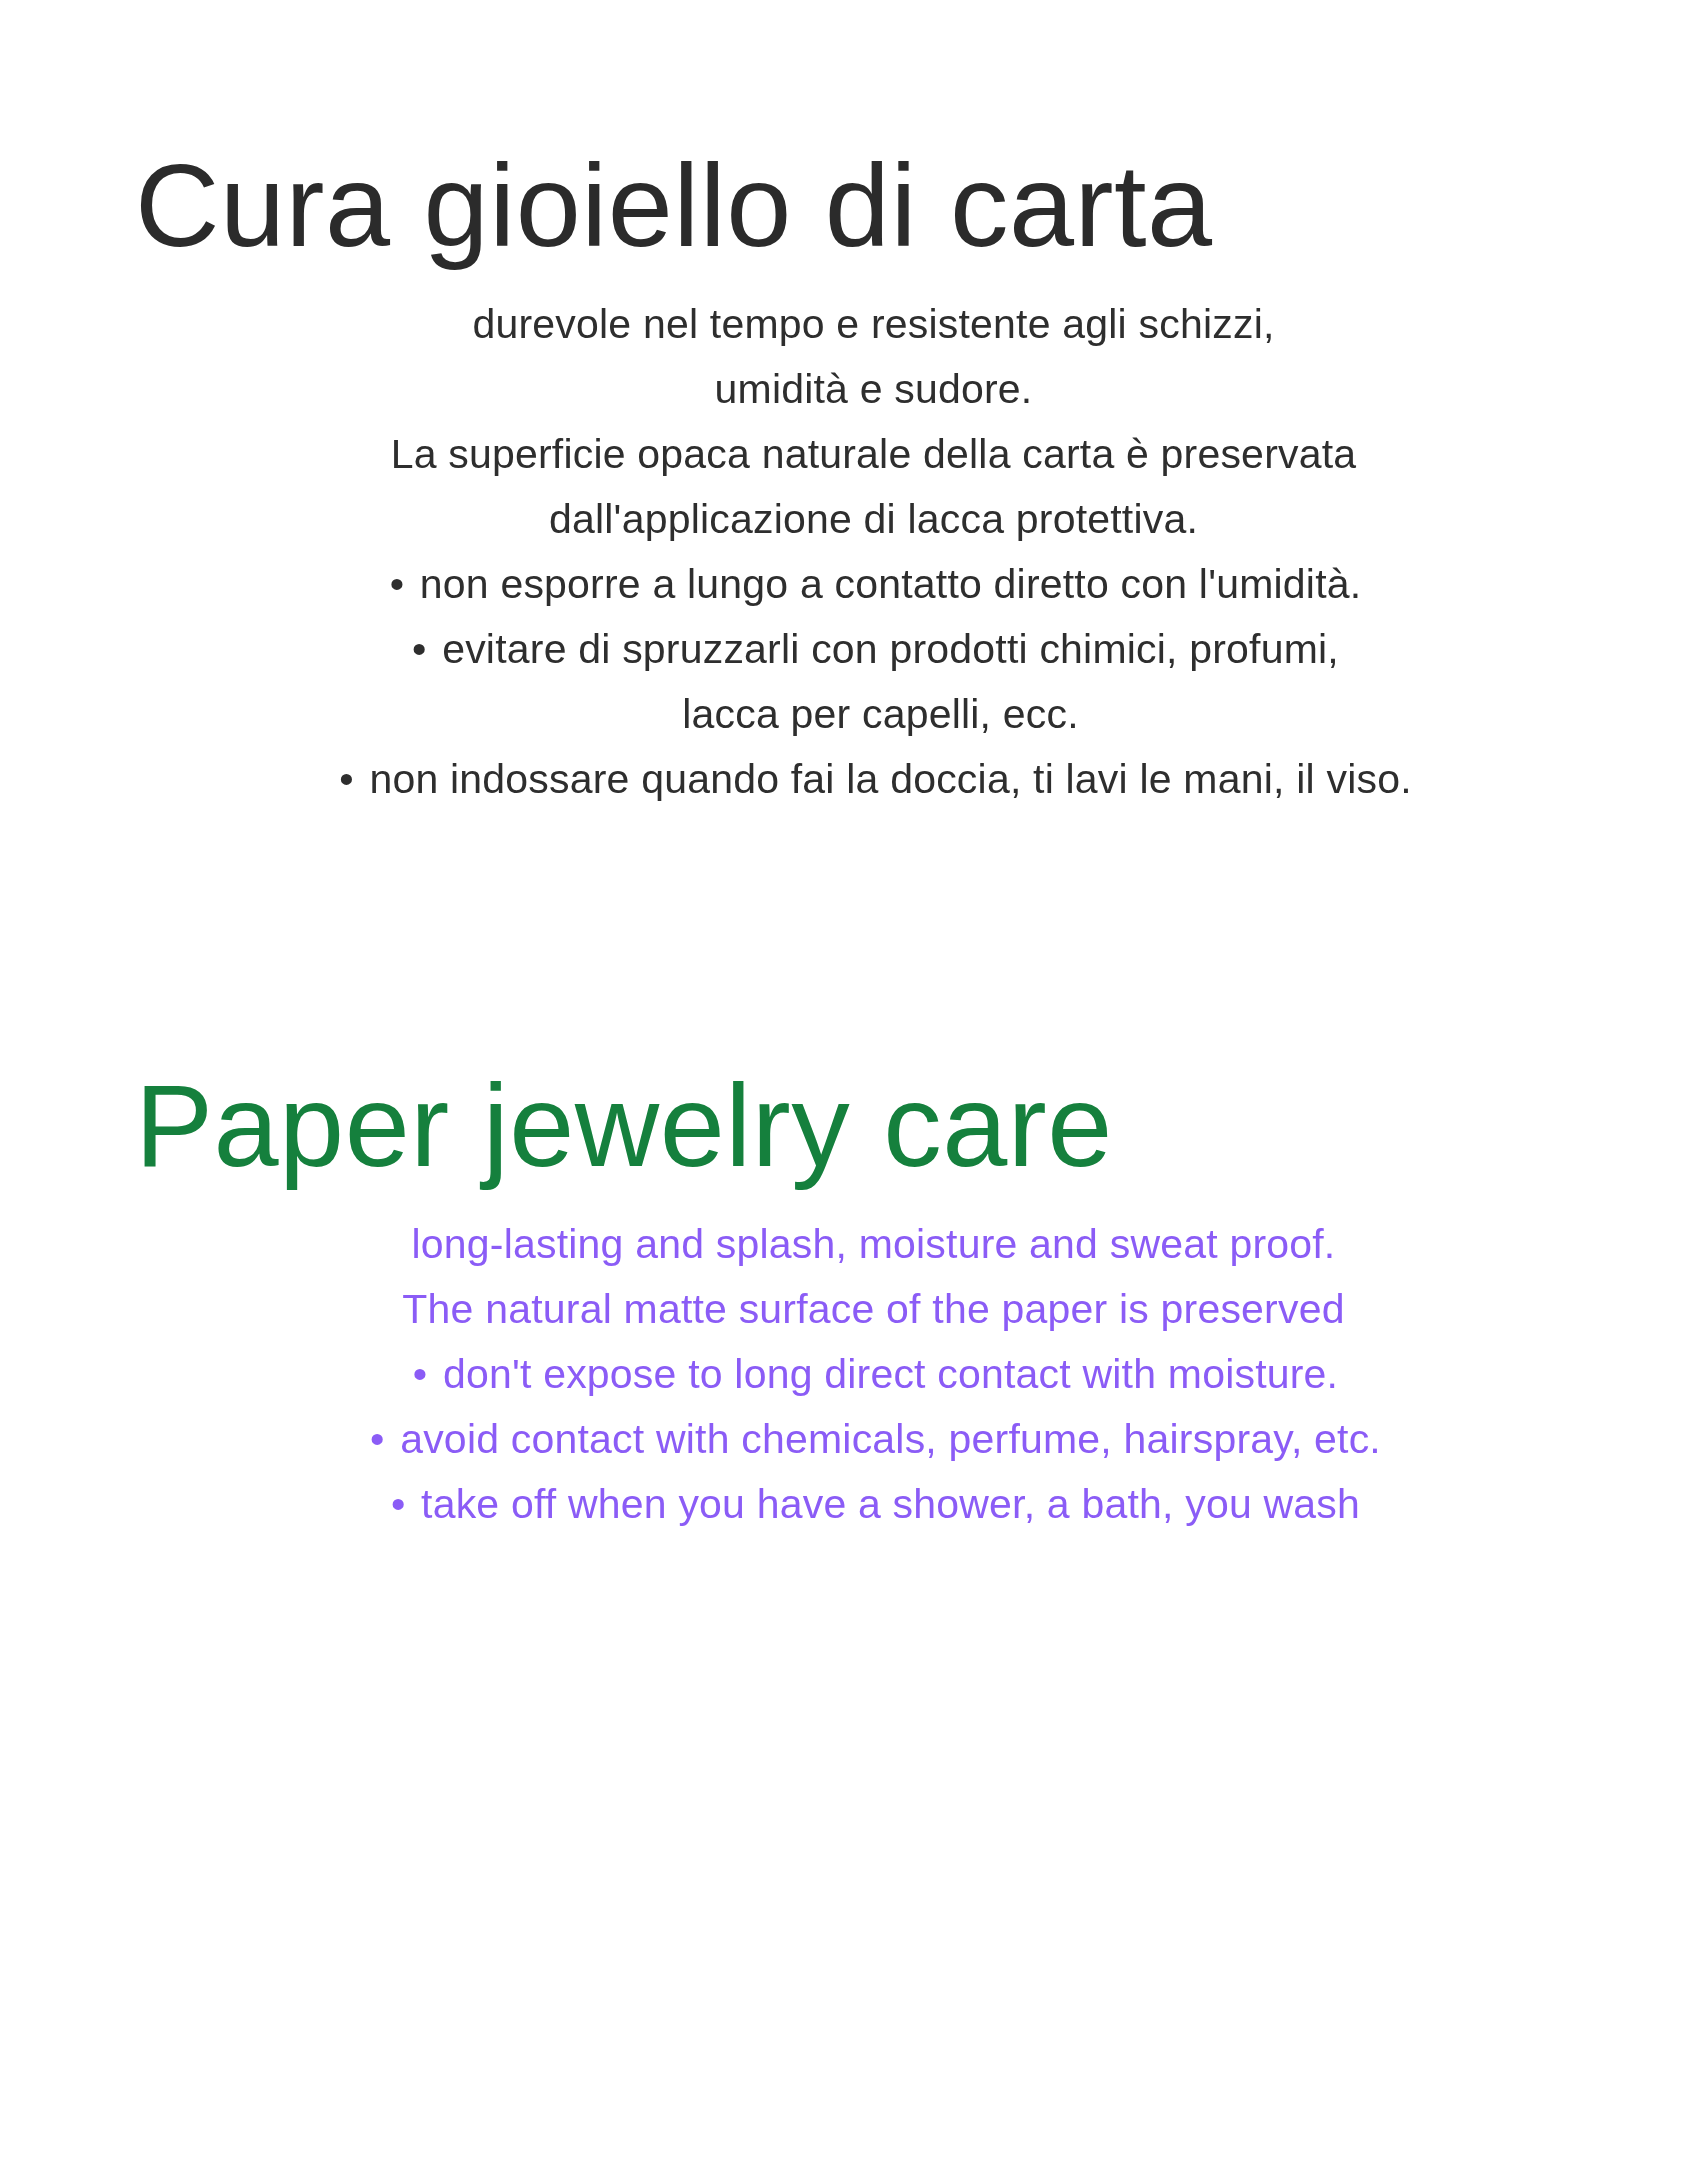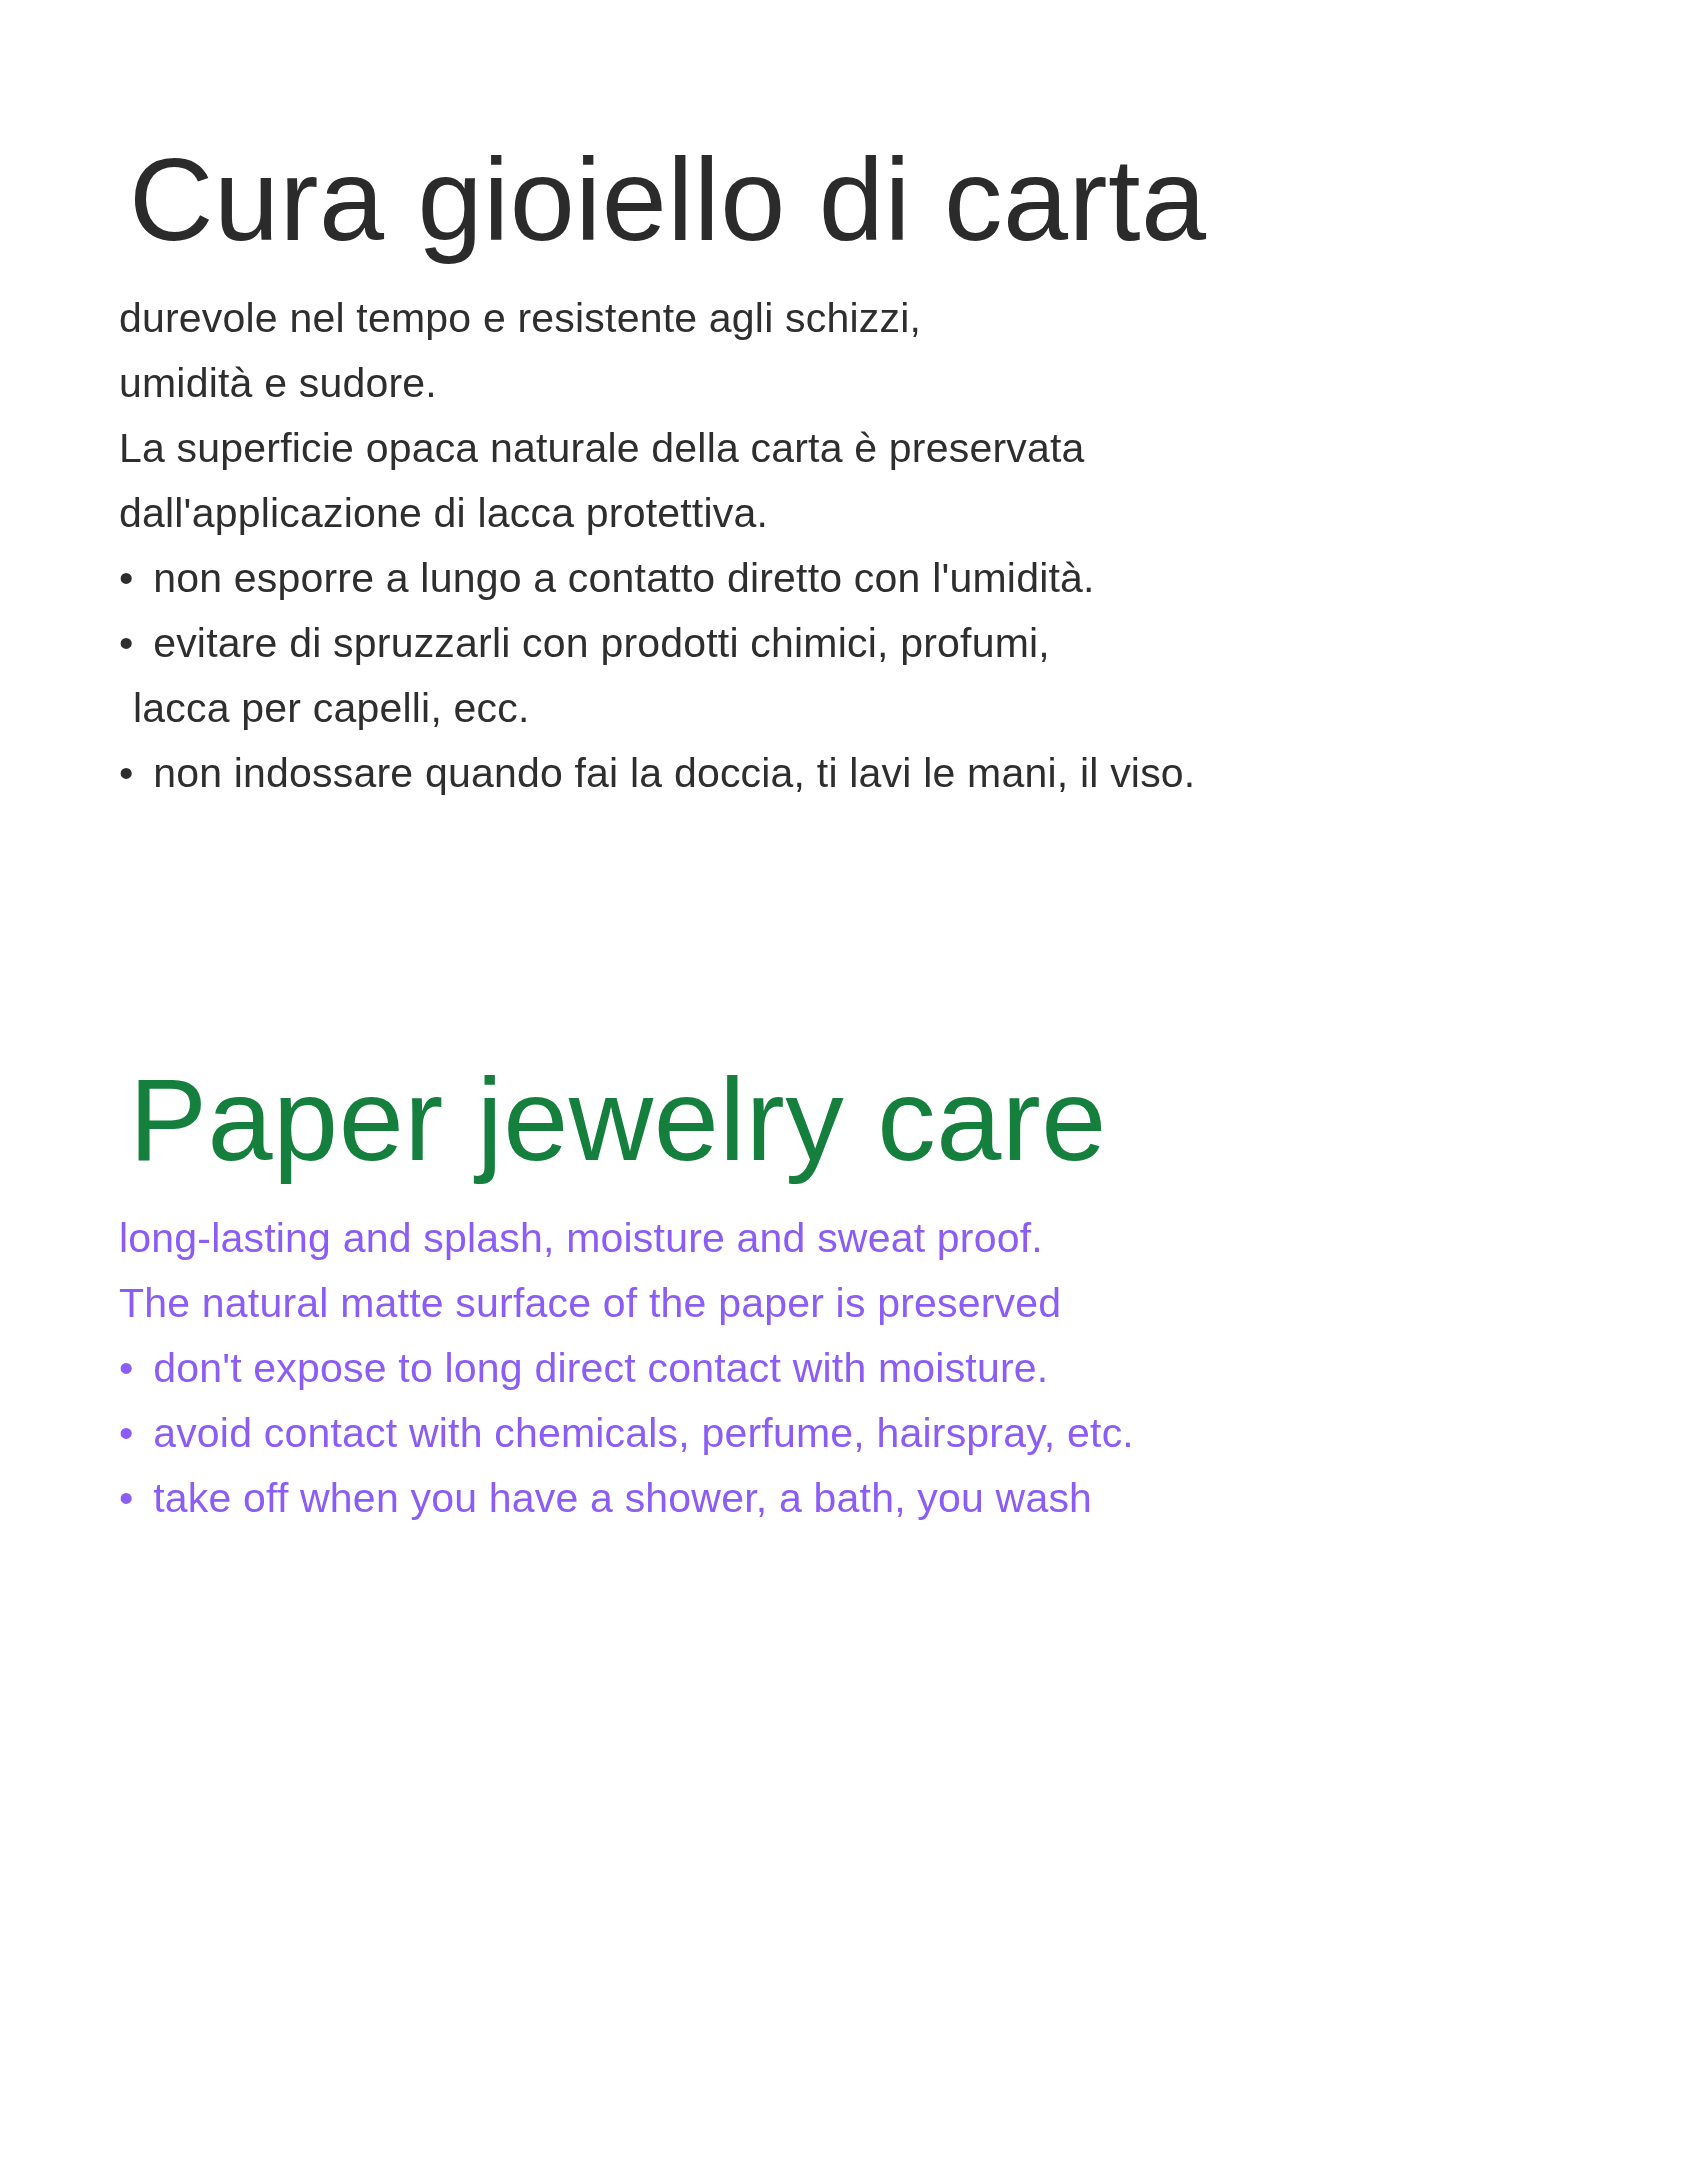--- a/index.html
+++ b/index.html
@@ -22,21 +22,21 @@
   }
   .section {
     position: absolute;
     left: 119px;
     right: 59px;
   }
   .section-it { top: 129px; }
   .section-en { top: 1049px; }
 
   h1 {
-    margin: 10px;
+    margin: 16px;
     padding: 0;
     font-family: "Liberation Sans", sans-serif;
     font-weight: 300;
     font-size: 117px;
     line-height: 1.05;
     letter-spacing: 0.5px;
     white-space: nowrap;
   }
   .title-it {
     color: #2b2b2b;
@@ -49,20 +49,21 @@
   .body-block {
     margin-top: 24px;
   }
   .line {
     font-family: "Liberation Sans", sans-serif;
     font-weight: 300;
     font-size: 41px;
     line-height: 65px;
     letter-spacing: 0.2px;
     white-space: nowrap;
+    text-align: center;
   }
   .line-it { color: #2e2e2e; }
   .line-en { color: #8b5cf6; }
   .bullet-line {
     display: block;
   }
   .bullet-line .dot {
     display: inline-block;
     width: 0.55em;
   }

